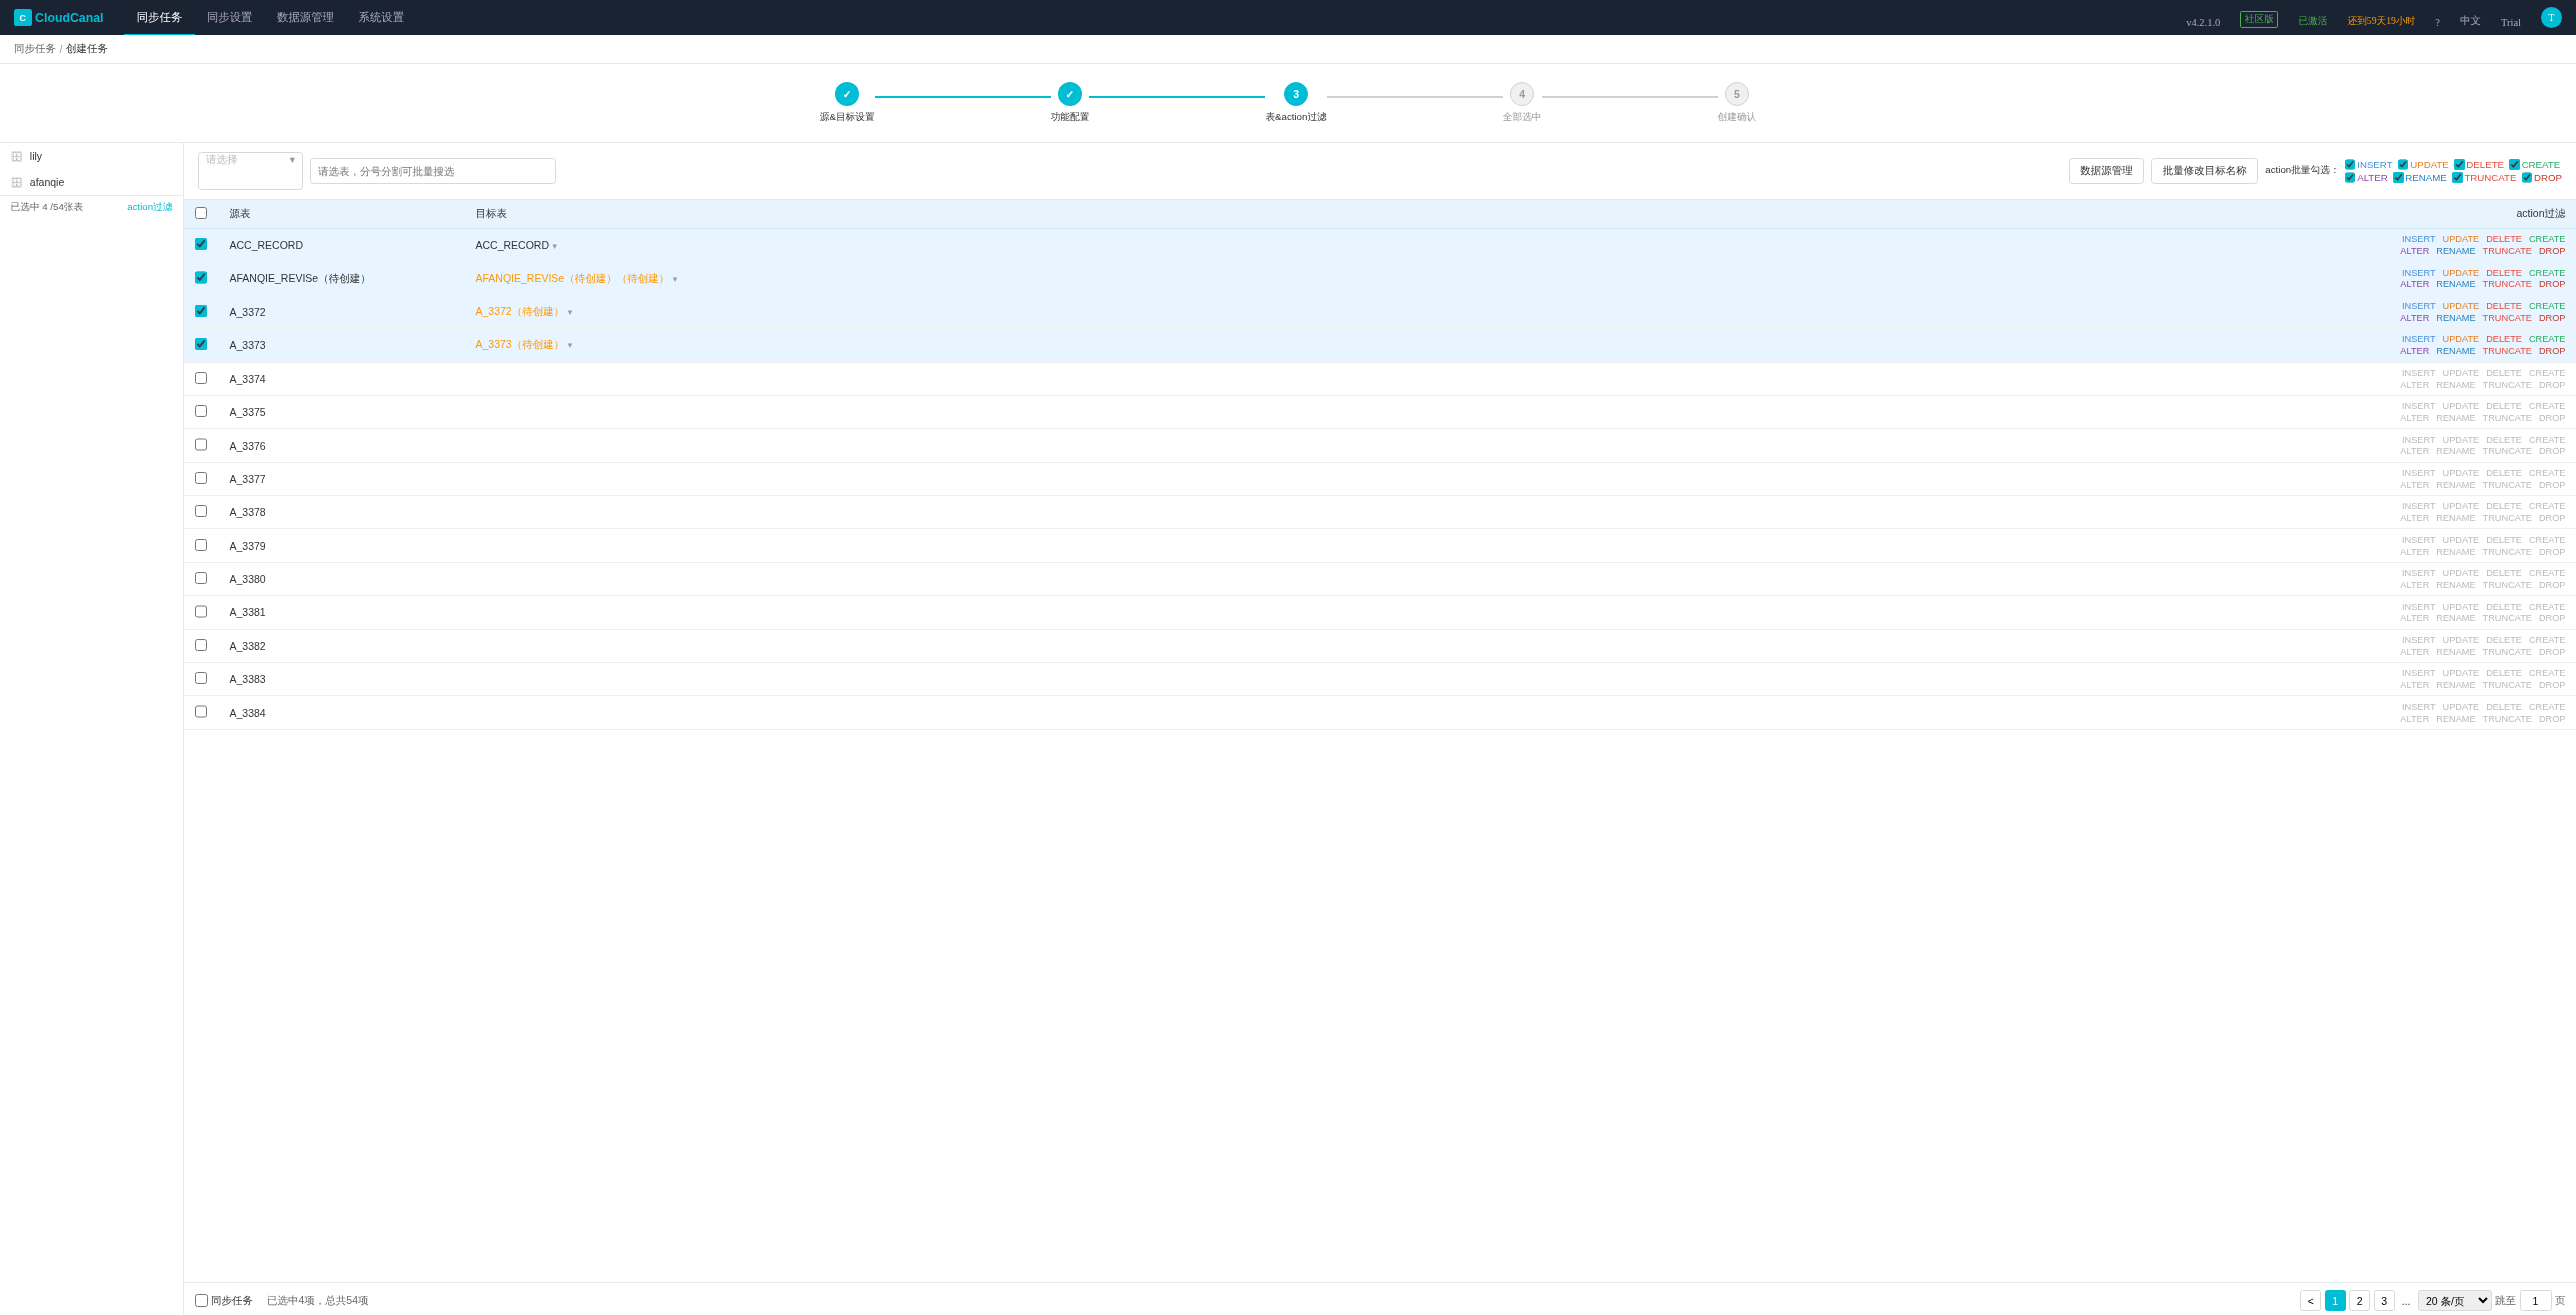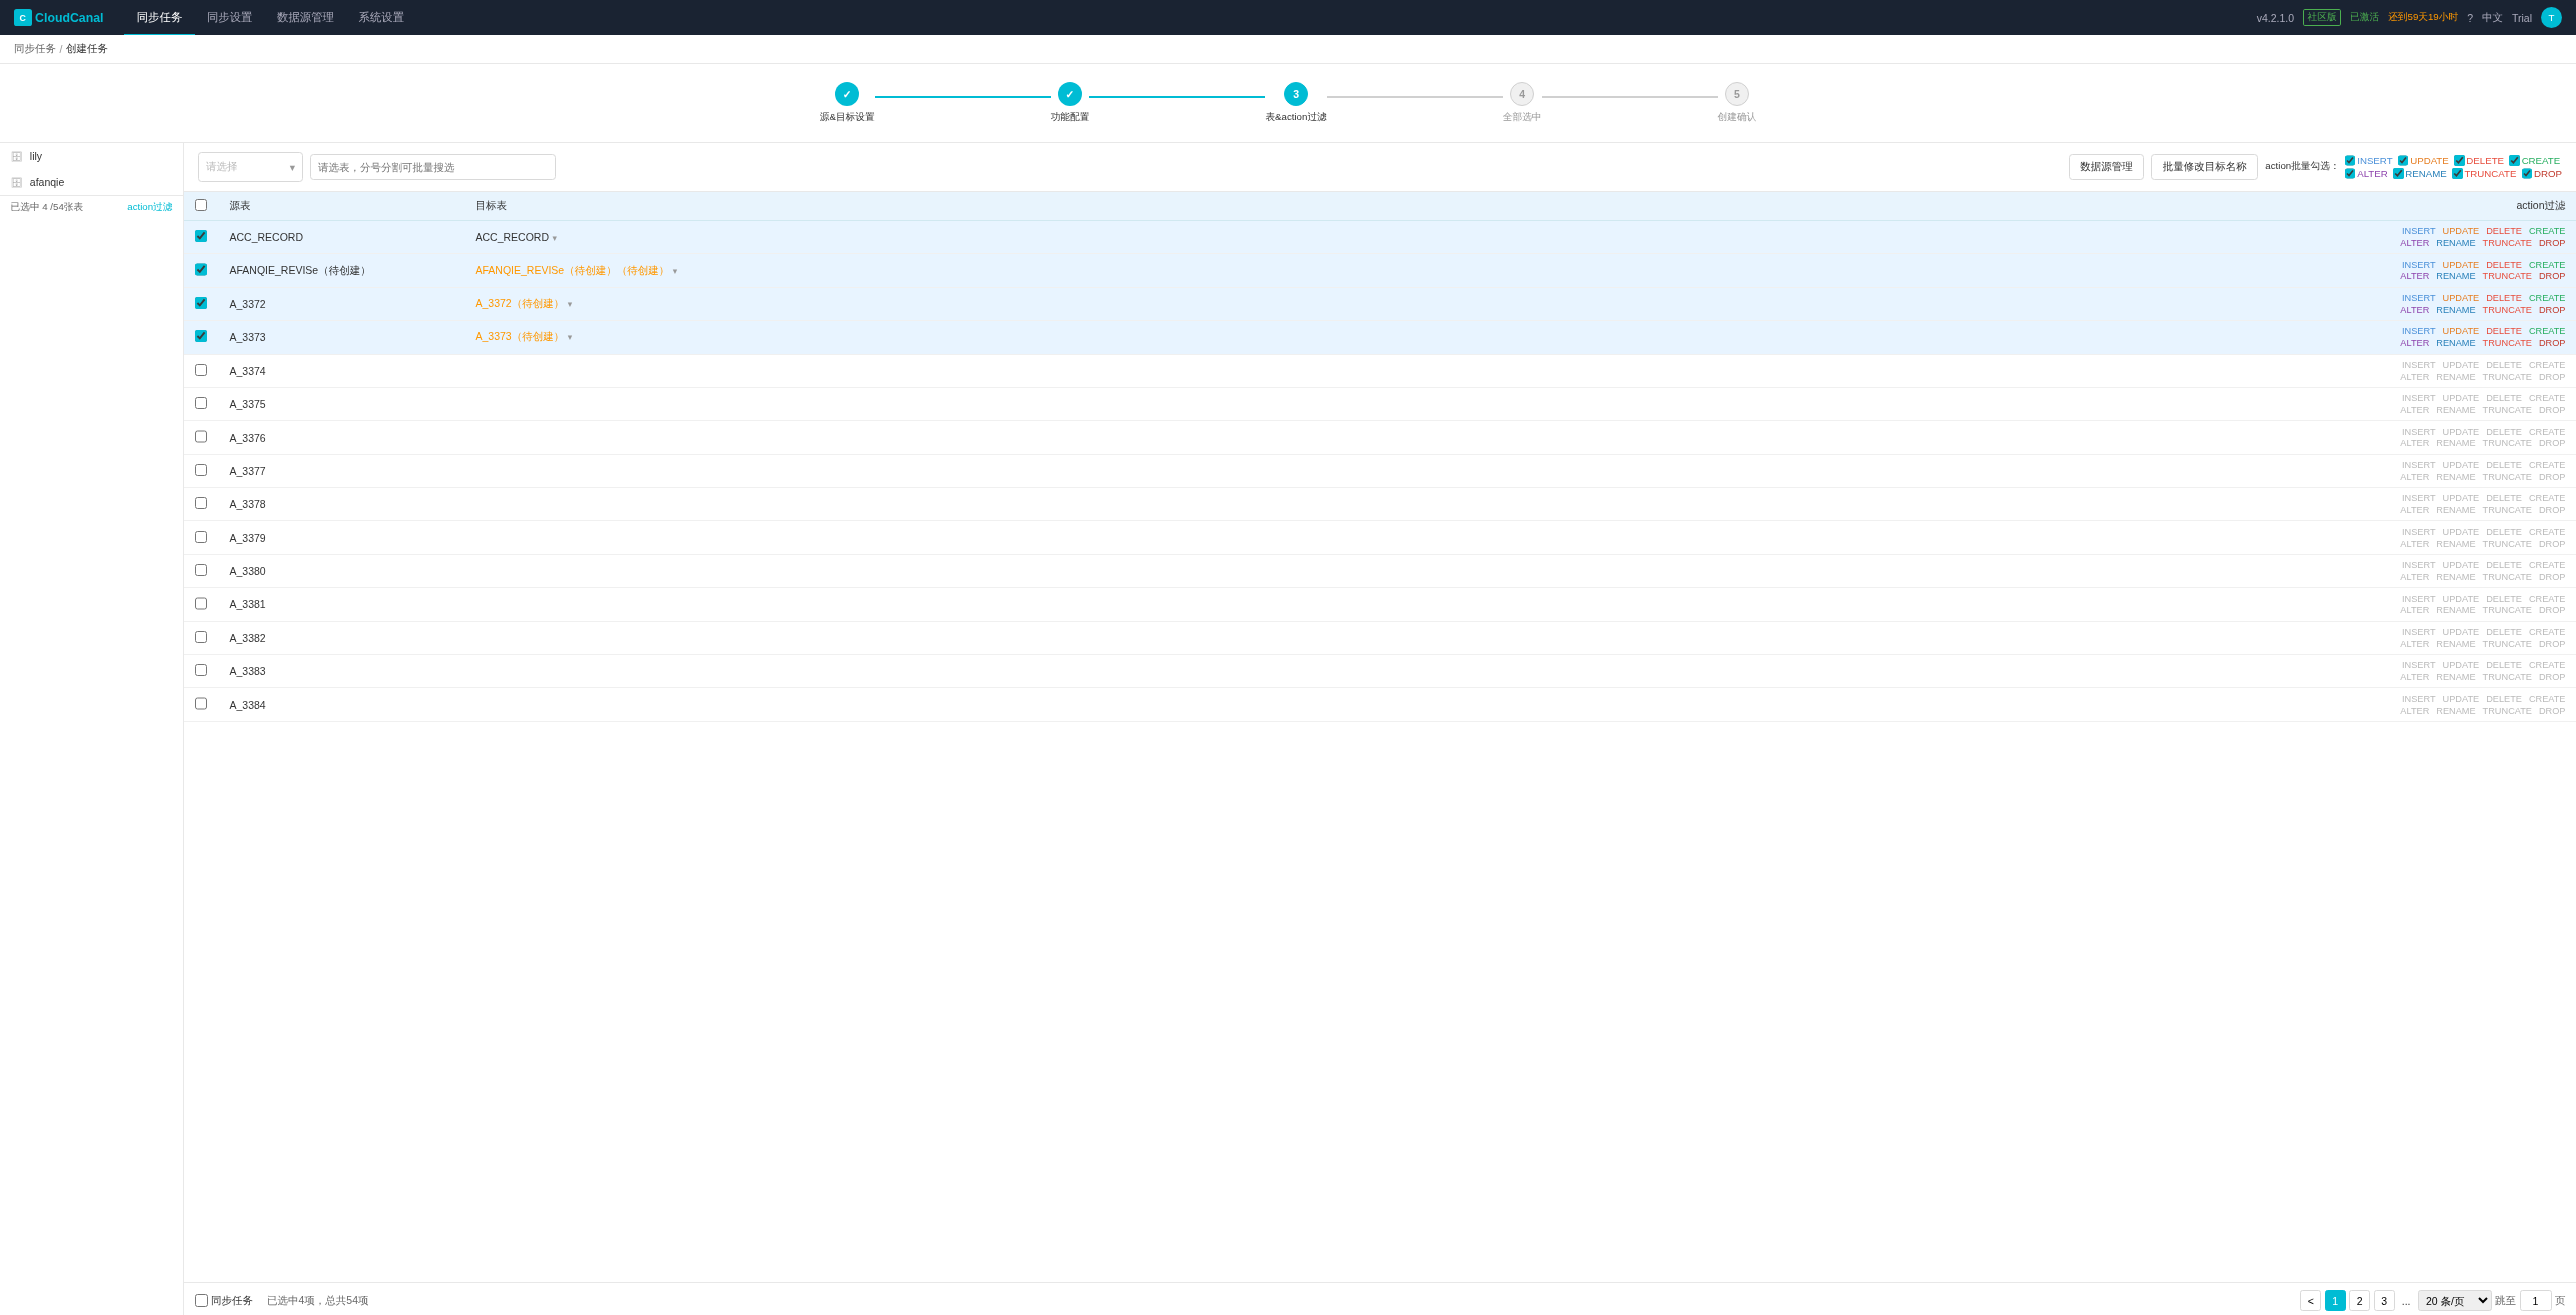--- a/index.html
+++ b/index.html
@@ -5,21 +5,21 @@
     * { box-sizing: border-box; margin: 0; padding: 0; }
     body { font-family: -apple-system, BlinkMacSystemFont, 'PingFang SC', 'Microsoft YaHei', sans-serif; font-size: 10.5px; background: #f5f6fa; color: #333; }
 
     
     .header { background: #1a2332; height: 35px; display: flex; align-items: center; padding: 0 14px; gap: 21px; }
     .logo { color: #00bcd4; font-size: 12.3px; font-weight: bold; display: flex; align-items: center; gap: 3.5px; }
     .logo-icon { width: 17.6px; height: 17.6px; background: #00bcd4; border-radius: 2.6px; display: flex; align-items: center; justify-content: center; color: white; font-size: 8.8px; }
     .nav-menu { display: flex; gap: 0; }
     .nav-item { color: #aab; font-size: 11.4px; padding: 0 12.3px; height: 35px; display: flex; align-items: center; cursor: pointer; position: relative; }
     .nav-item.active { color: white; border-bottom: 1.8px solid #00bcd4; }
-    .header-right { margin-left: auto; display: flex; align-items: center; gap: 9px; color: #aab; font-size: 10.5px; }
+    .header-right { margin-left: auto; display: flex; align-items: flex-end; gap: 20px; color: #aab; font-size: 10.5px; font-family: Liberation Serif, serif; }
     .version-badge { color: #aab; }
     .community-badge { color: #4caf50; font-size: 9.7px; padding: 0.9px 3.5px; border: 0.9px solid #4caf50; border-radius: 1.8px; }
     .trial-countdown { color: #ff9800; font-size: 9.7px; }
     .user-avatar { width: 21px; height: 21px; background: #00bcd4; border-radius: 50%; display: flex; align-items: center; justify-content: center; color: white; font-size: 9.7px; }
 
     
     .breadcrumb { padding: 7px 14px; font-size: 10.5px; color: #666; display: flex; align-items: center; gap: 3.5px; background: white; border-bottom: 0.9px solid #e8e8e8; }
     .breadcrumb-sep { color: #999; }
     .breadcrumb-link { color: #666; cursor: pointer; }
     .breadcrumb-current { color: #333; }
@@ -47,21 +47,21 @@
     .sidebar-item .db-icon { color: #999; font-size: 9.7px; }
     .sidebar-item-name { color: #333; text-align: center; }
     .sidebar-selected { padding: 5.3px 10.5px; font-size: 9.7px; color: #666; border-top: 0.9px solid #e8e8e8; display: flex; align-items: center; justify-content: space-between; }
     .action-filter-link { color: #00bcd4; cursor: pointer; }
 
     
     .content-area { flex: 1; display: flex; flex-direction: column; overflow: hidden; background: white; }
 
     
     .toolbar { padding: 8.8px 14px; display: flex; align-items: center; gap: 7px; border-bottom: 0.9px solid #e8e8e8; background: white; flex-wrap: wrap; }
-    .search-select { height: 30px; border: 0.9px solid #d9d9d9; border-radius: 3.5px; padding: 0 7px; font-size: 10.5px; min-width: 105px; display: flex; align-items: center; gap: 16px; cursor: pointer; color: #999; }
+    .search-select { height: 38px; border: 0.9px solid #d9d9d9; border-radius: 3.5px; padding: 0 7px; font-size: 10.5px; min-width: 105px; display: flex; gap: 16px; cursor: pointer; color: #999; }
     .search-input { height: 26px; border: 0.9px solid #d9d9d9; border-radius: 3.5px; padding: 0 7px; font-size: 10.5px; width: 246px; outline: none; color: #999; }
     .toolbar-right { margin-left: auto; display: flex; align-items: center; gap: 7px; }
     .btn-outline { height: 26px; padding: 0 10.5px; border: 0.9px solid #d9d9d9; border-radius: 3.5px; background: white; font-size: 10.5px; cursor: pointer; color: #333; }
 
     
     .action-filter-area { display: flex; align-items: center; gap: 5.3px; font-size: 9.7px; }
     .action-label { color: #333; font-size: 9.7px; white-space: nowrap; }
     .cb-group { display: flex; flex-direction: column; gap: 1.8px; }
     .cb-row { display: flex; align-items: center; gap: 5.3px; }
     .cb-item { display: flex; align-items: center; gap: 1.8px; font-size: 9.7px; white-space: nowrap; }

